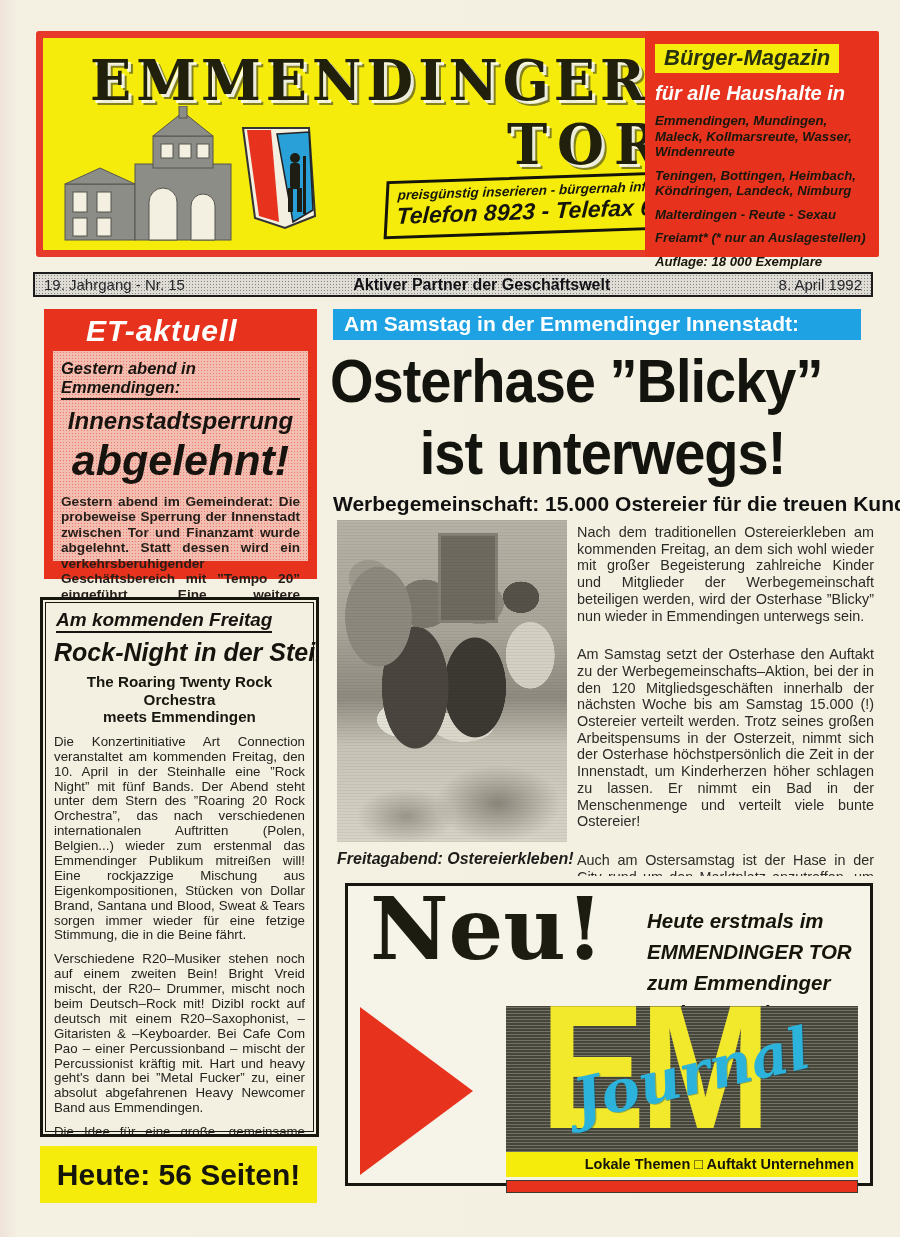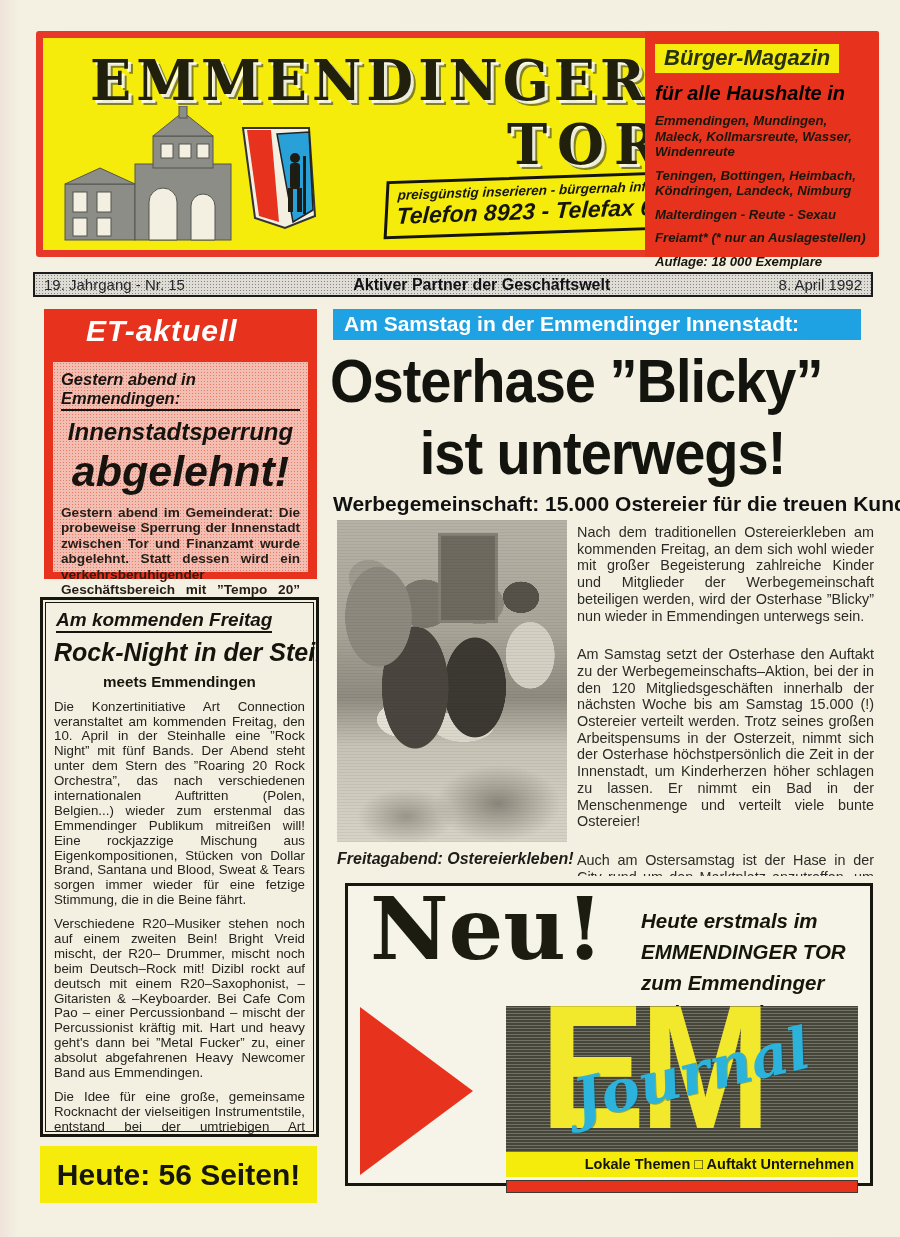--- a/index.html
+++ b/index.html
@@ -39,42 +39,42 @@
 
   
   .info-box {
     position:absolute; left:645px; top:31px; width:234px; height:226px;
     background:#e7331e; padding:13px 10px 0; border-radius:2px;
   }
   .info-title {
     display:inline-block; background:#f6ec0b; color:#27310e;
     font-style:italic; font-weight:bold; font-size:22px; padding:1px 9px 2px;
   }
-  .info-subtitle { font-style:italic; font-weight:bold; font-size:20px; color:#000000; margin-top:9px; }
+  .info-subtitle { font-style:italic; font-weight:bold; font-size:20px; color:#ffffff; margin-top:9px; }
   .info-line { font-style:italic; font-weight:bold; font-size:13.2px; line-height:1.18; color:#17170c; margin-top:8px; }
 
   
   .datebar {
     position:absolute; left:33px; top:272px; width:840px; height:25px;
     border:2px solid #1c1c1c; display:flex; align-items:center; justify-content:space-between;
     padding:0 9px; background-color:#dedcd4;
     background-image:radial-gradient(rgba(60,60,60,.55) 0.8px, transparent 1px);
     background-size:3px 3px;
   }
   .datebar .db { font-size:15px; color:#26262a; }
   .datebar .db-center { font-weight:bold; font-size:16px; color:#111116; }
 
   
   .et-box {
     position:absolute; left:44px; top:309px; width:273px; height:270px;
     background:#e7331e; padding:5px 9px 9px;
   }
   .et-label { font-style:italic; font-weight:bold; font-size:30px; color:#fff; letter-spacing:1px;margin-left:33px; }
   .et-inner {
-    margin-top:14px; height:210px; padding:8px 8px 0;
+    margin-top:3px; height:210px; padding:8px 8px 0;
     background-color:#f3beb2;
     background-image:radial-gradient(rgba(231,51,30,.5) 0.8px, transparent 1px);
     background-size:3px 3px;
   }
   .et-kicker { display:inline-block; font-style:italic; font-weight:bold; font-size:16.5px; color:#17130f; border-bottom:2px solid #17130f; padding-bottom:1px; }
   .et-h1 { font-style:italic; font-weight:bold; font-size:24px; color:#17130f; margin-top:7px; text-align:center; white-space:nowrap; }
   .et-h2 { font-style:italic; font-weight:bold; font-size:43px; color:#17130f; text-align:center; margin-top:1px; }
   .et-body { font-weight:bold; font-size:13.6px; line-height:1.14; text-align:justify; color:#241d18; margin-top:9px; }
 
   
@@ -153,21 +153,21 @@
     font-weight:bold; font-size:30px; color:#15150b; white-space:nowrap;
   }
   .neu-box {
     position:absolute; left:345px; top:883px; width:528px; height:303px;
     background:#f6f3e8; border:3px solid #17170f;
   }
   .neu-word {
     position:absolute; left:22px; top:-8px;
     font-family:"DejaVu Serif", serif; font-weight:bold; font-size:86px; color:#1c1c11;
   }
-  .neu-side { position:absolute; left:293px; top:20px; font-style:italic; font-weight:bold; font-size:20.5px; line-height:1.5; color:#15150b; }
+  .neu-side { position:absolute; left:299px; top:20px; font-style:italic; font-weight:bold; font-size:20.5px; line-height:1.5; color:#15150b; }
   .neu-triangle {
     position:absolute; left:12px; top:121px; width:0; height:0;
     border-top:84px solid transparent; border-bottom:84px solid transparent;
     border-left:113px solid #e7331e;
   }
   .em-logo { position:absolute; left:158px; top:120px; width:352px;border-radius:11px; }
   .em-art {
     position:relative; height:146px; overflow:hidden;
     background-color:#45453a;
     background-image:repeating-linear-gradient(0deg, rgba(230,230,215,.28) 0 1px, transparent 1px 3px);
@@ -276,20 +276,21 @@
   <div class="article-col">
     <p>Nach dem traditionellen Ostereierkleben am kommenden Freitag, an dem sich wohl wieder mit großer Begeisterung zahlreiche Kinder und Mitglieder der Werbegemeinschaft beteiligen werden, wird der Osterhase ”Blicky” nun wieder in Emmendingen unterwegs sein.</p>
     <p>Am Samstag setzt der Osterhase den Auftakt zu der Werbegemeinschafts–Aktion, bei der in den 120 Mitgliedsgeschäften innerhalb der nächsten Woche bis am Samstag 15.000 (!) Ostereier verteilt werden. Trotz seines großen Arbeitspensums in der Osterzeit, nimmt sich der Osterhase höchstpersönlich die Zeit in der Innenstadt, um Kinderherzen höher schlagen zu lassen. Er nimmt ein Bad in der Menschenmenge und verteilt viele bunte Ostereier!</p>
     <p>Auch am Ostersamstag ist der Hase in der City rund um den Marktplatz anzutreffen, um jung und alt frohe Ostern zu wünschen. Wie in jedem Jahr sieht die Gemeinschaft die Aktion als kleines Dankeschön an die vielen treuen Kunden.</p>
   </div>
 
   <div class="rock-box">
     <span class="rock-kicker">Am kommenden Freitag</span>
     <div class="rock-h1">Rock-Night in der Steinhalle</div>
     <div class="rock-sub">
+      <div>The Roaring Twenty Rock Orchestra</div>
       <div>meets Emmendingen</div>
     </div>
     <div class="rock-body">
       <p>Die Konzertinitiative Art Connection veranstaltet am kommenden Freitag, den 10. April in der Steinhalle eine ”Rock Night” mit fünf Bands. Der Abend steht unter dem Stern des ”Roaring 20 Rock Orchestra”, das nach verschiedenen internationalen Auftritten (Polen, Belgien...) wieder zum erstenmal das Emmendinger Publikum mitreißen will! Eine rockjazzige Mischung aus Eigenkompositionen, Stücken von Dollar Brand, Santana und Blood, Sweat &amp; Tears sorgen immer wieder für eine fetzige Stimmung, die in die Beine fährt.</p>
       <p>Verschiedene R20–Musiker stehen noch auf einem zweiten Bein! Bright Vreid mischt, der R20– Drummer, mischt noch beim Deutsch–Rock mit! Dizibl rockt auf deutsch mit einem R20–Saxophonist, –Gitaristen &amp; –Keyboarder. Bei Cafe Com Pao – einer Percussionband – mischt der Percussionist kräftig mit. Hart und heavy geht's dann bei ”Metal Fucker” zu, einer absolut abgefahrenen Heavy Newcomer Band aus Emmendingen.</p>
       <p>Die Idee für eine große, gemeinsame Rocknacht der vielseitigen Instrumentstile, entstand bei der umtriebigen Art Connections, die schon eine ganze Reihe bemerkenswerter Konzerte initiierte. Krönender Abschluß wird ein gemeinsamer Auftritt des Beatles Revival Chor und des R20 (beide unter der Leitung von W. Englert) sein. Einlaß ab 19 Uhr. Beginn 20 Uhr.</p>
     </div>
   </div>
 
   <div class="pages-banner">Heute: 56 Seiten!</div>

